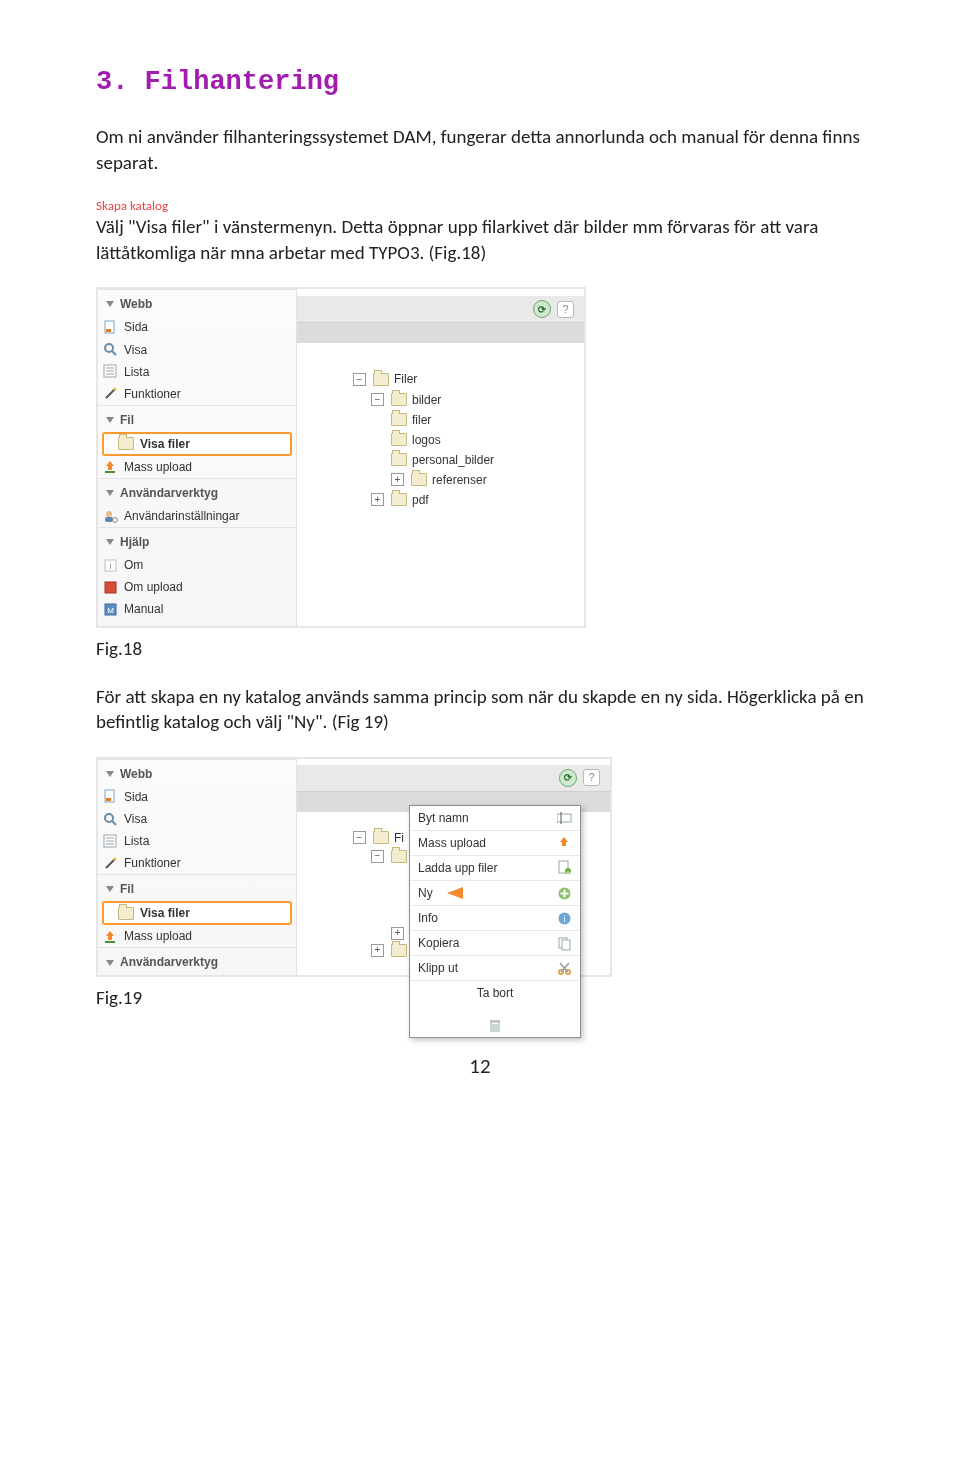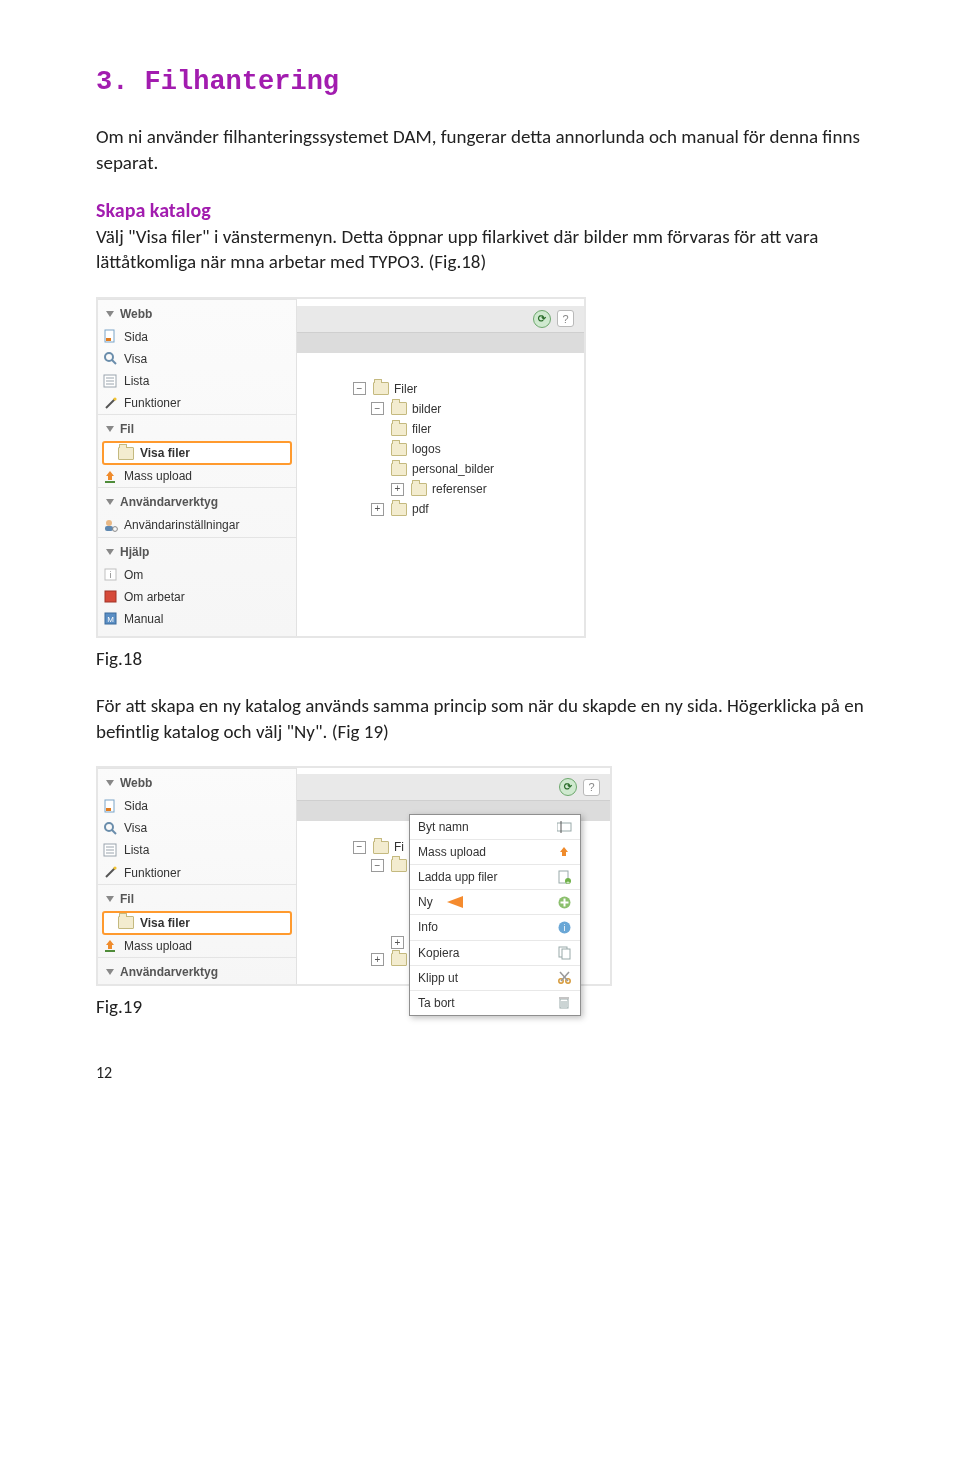--- a/index.html
+++ b/index.html
@@ -19,23 +19,23 @@
     color: #a21caf;
     margin: 0 0 24px 0;
   }
   p.body-text {
     margin: 0 0 22px 0;
     font-family: "Gill Sans", "Gill Sans MT", Calibri, sans-serif;
     font-size: 19px;
   }
   .subhead {
     font-family: "Gill Sans", "Gill Sans MT", Calibri, sans-serif;
-    font-weight: bold;
-    font-size: 20px;
-    color: #a21caf;
+    font-weight: normal;
+    font-size: 13px;
+    color: #ef4444;
     display: block;
   }
   .screenshot-wrap {
     border: 2px solid #e6e6e6;
     margin: 6px 0 4px 0;
   }
 
   
   .ui {
     display: flex;
@@ -159,43 +159,44 @@
     box-shadow: 2px 2px 6px rgba(0,0,0,.25);
     font-size:12px;
   }
   .ctx-menu .row {
     display:flex; align-items:center;
     padding: 4px 8px;
     gap:8px;
     border-bottom: 1px solid #e8e8e8;
     cursor:pointer;
   }
-  .ctx-menu .row:last-child { border-bottom:none; }
+  .ctx-menu .row:last-child { border-bottom:none;flex-direction:column; }
   .ctx-menu .spacer { flex:1; }
   .ctx-menu .ricon {
     width:16px; height:16px;
     display:inline-flex; align-items:center; justify-content:center;
   }
   .arrow-orange {
     display:inline-block;
     width:0; height:0;
     border-top:6px solid transparent;
     border-bottom:6px solid transparent;
     border-right:16px solid #f58b2e;
     margin-left:6px;
   }
 
   .fig-caption {
     font-family: "Gill Sans", "Gill Sans MT", Calibri, sans-serif;
     font-size: 19px;
     margin: 8px 0 22px 0;
   }
   .page-num {
+    text-align:center;
     font-family: "Gill Sans", "Gill Sans MT", Calibri, sans-serif;
-    font-size:16px;
+    font-size:21px;
     margin-top: 42px;
   }
 
   
   #shot1 { width: 486px; }
   #shot1 .right { min-height: 330px; }
   #shot2 { width: 512px; }
   #shot2 .right { min-height: 210px; }
   #shot2 .left { height: 210px; overflow:hidden; }
 </style>
@@ -305,21 +306,21 @@
             </svg>
           </span>
           <span>Om</span>
         </div>
       <div class="mitem">
           <span class="ico">
             <svg width="15" height="15">
               <rect x="2" y="2" width="11" height="11" fill="#d64a3a" stroke="#a13327"></rect>
             </svg>
           </span>
-          <span>Om arbetar</span>
+          <span>Om upload</span>
         </div>
       <div class="mitem">
           <span class="ico">
             <svg width="15" height="15">
               <rect x="2" y="2" width="11" height="11" fill="#5a8ec4" stroke="#3a6a9b"></rect>
               <text x="7.5" y="11" text-anchor="middle" font-size="8" fill="#fff">M</text>
             </svg>
           </span>
           <span>Manual</span>
         </div>

